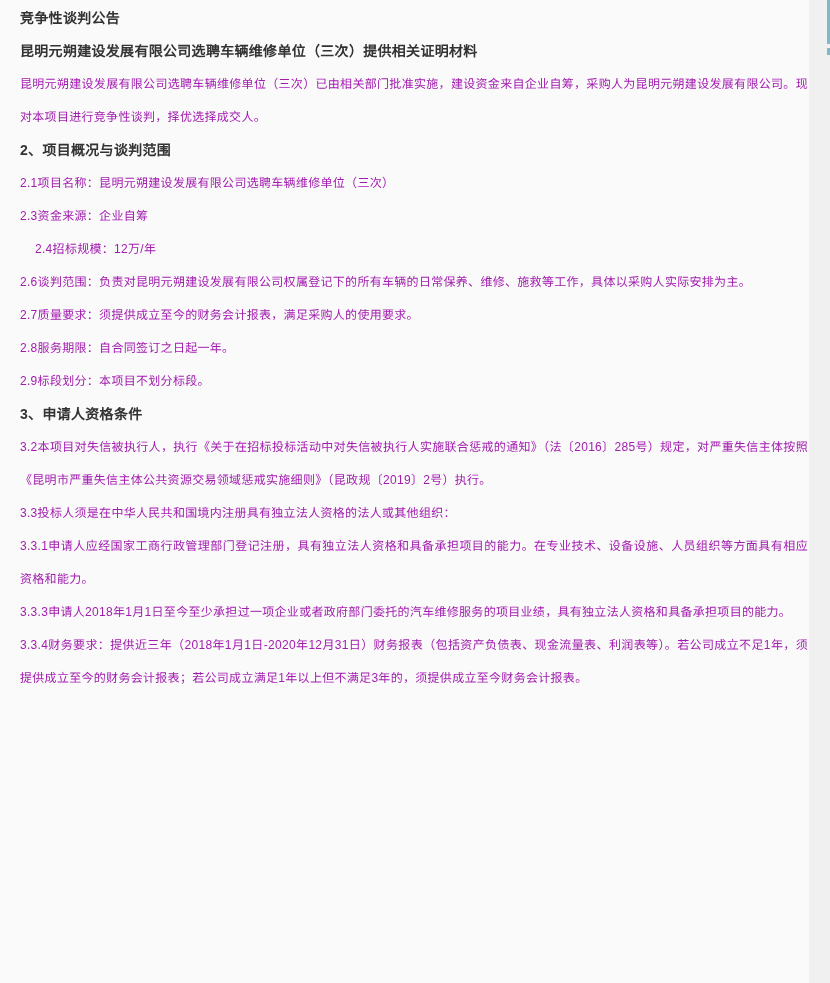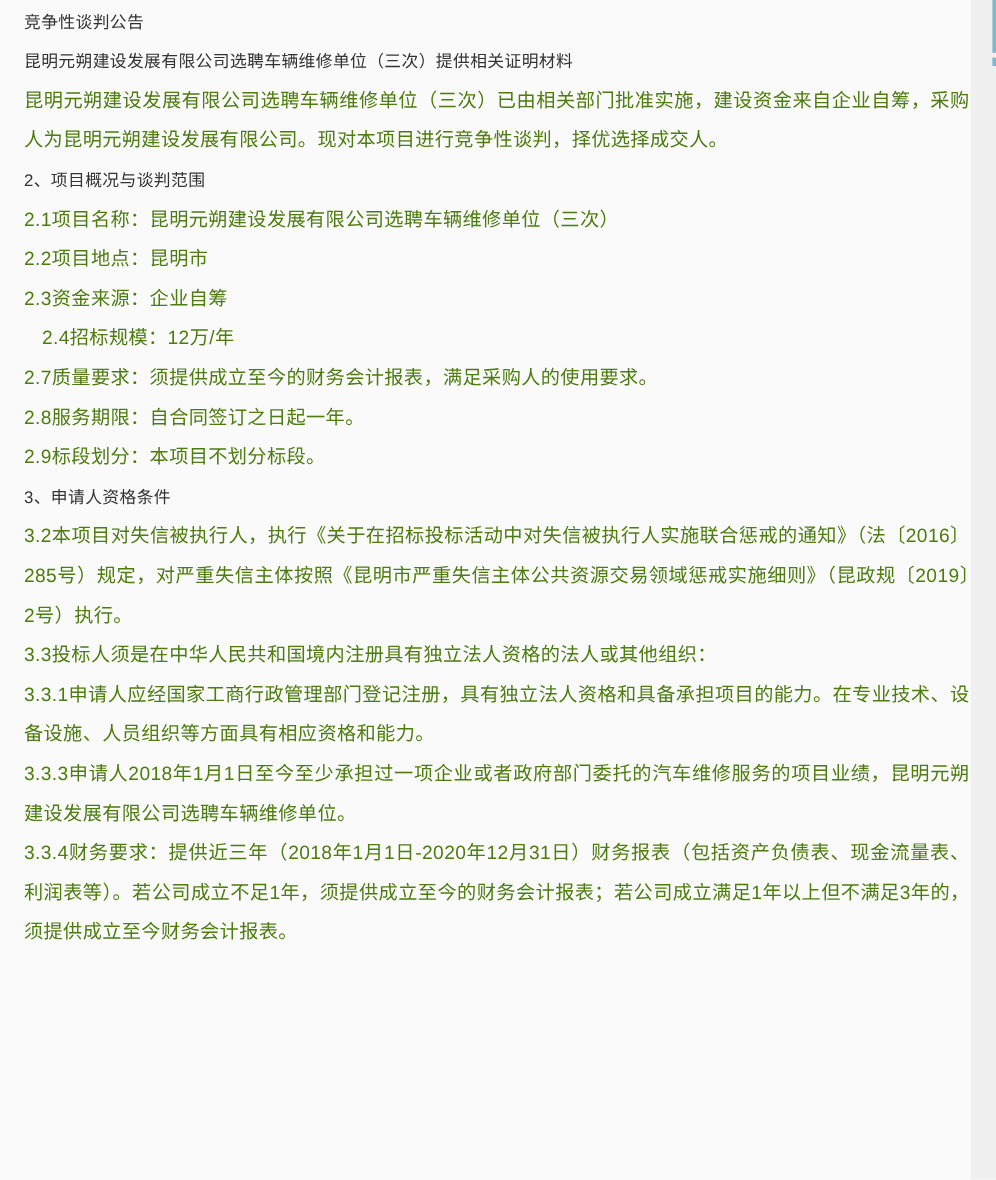--- a/index.html
+++ b/index.html
@@ -18,28 +18,28 @@
     position: absolute;
     top: 2px;
     left: 0;
     width: 788px;
     padding: 0 12px 0 20px;
     box-sizing: content-box;
   }
   .line {
     margin: 0;
     line-height: 33px;
-    font-size: 16px;
-    color: #4d7c0f;
+    font-size: 12px;
+    color: #a21caf;
     letter-spacing: 0.3px;
     word-break: break-all;
     text-align: justify;
   }
   .line.bold {
-    font-weight: normal;
+    font-weight: bold;
     font-size: 14px;
     color: #333333;
   }
   .line.indent {
     text-indent: 15px;
   }
   .right-gutter {
     position: absolute;
     top: 0;
     right: 0;
@@ -58,30 +58,30 @@
 </style>
 </head>
 <body>
 
 <div class="content">
     <p class="line bold">竞争性谈判公告</p>
     <p class="line bold">昆明元朔建设发展有限公司选聘车辆维修单位（三次）提供相关证明材料</p>
     <p class="line">昆明元朔建设发展有限公司选聘车辆维修单位（三次）已由相关部门批准实施，建设资金来自企业自筹，采购人为昆明元朔建设发展有限公司。现对本项目进行竞争性谈判，择优选择成交人。</p>
     <p class="line bold">2、项目概况与谈判范围</p>
     <p class="line">2.1项目名称：昆明元朔建设发展有限公司选聘车辆维修单位（三次）</p>
-    <p class="line">2.2项目地点：昆明市</p>
     <p class="line">2.3资金来源：企业自筹</p>
     <p class="line indent">2.4招标规模：12万/年</p>
+    <p class="line">2.6谈判范围：负责对昆明元朔建设发展有限公司权属登记下的所有车辆的日常保养、维修、施救等工作，具体以采购人实际安排为主。</p>
     <p class="line">2.7质量要求：须提供成立至今的财务会计报表，满足采购人的使用要求。</p>
     <p class="line">2.8服务期限：自合同签订之日起一年。</p>
     <p class="line">2.9标段划分：本项目不划分标段。</p>
     <p class="line bold">3、申请人资格条件</p>
     <p class="line">3.2本项目对失信被执行人，执行《关于在招标投标活动中对失信被执行人实施联合惩戒的通知》（法〔2016〕285号）规定，对严重失信主体按照《昆明市严重失信主体公共资源交易领域惩戒实施细则》（昆政规〔2019〕2号）执行。</p>
     <p class="line">3.3投标人须是在中华人民共和国境内注册具有独立法人资格的法人或其他组织：</p>
     <p class="line">3.3.1申请人应经国家工商行政管理部门登记注册，具有独立法人资格和具备承担项目的能力。在专业技术、设备设施、人员组织等方面具有相应资格和能力。</p>
-    <p class="line">3.3.3申请人2018年1月1日至今至少承担过一项企业或者政府部门委托的汽车维修服务的项目业绩，昆明元朔建设发展有限公司选聘车辆维修单位。</p>
+    <p class="line">3.3.3申请人2018年1月1日至今至少承担过一项企业或者政府部门委托的汽车维修服务的项目业绩，具有独立法人资格和具备承担项目的能力。</p>
     <p class="line">3.3.4财务要求：提供近三年（2018年1月1日-2020年12月31日）财务报表（包括资产负债表、现金流量表、利润表等）。若公司成立不足1年，须提供成立至今的财务会计报表；若公司成立满足1年以上但不满足3年的，须提供成立至今财务会计报表。</p>
   </div>
 
 <div class="right-gutter">
   <div class="scroll-thumb seg-top"></div>
   <div class="scroll-thumb seg-small"></div>
 </div>
 
 </body></html>

